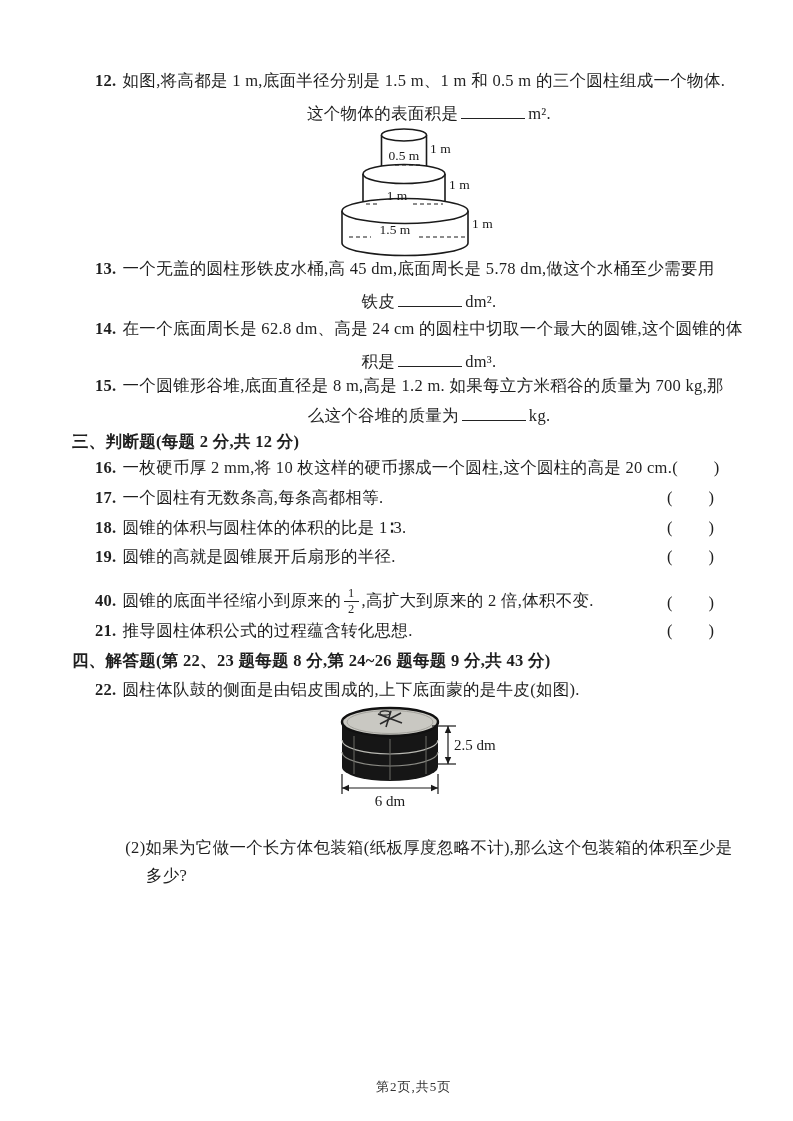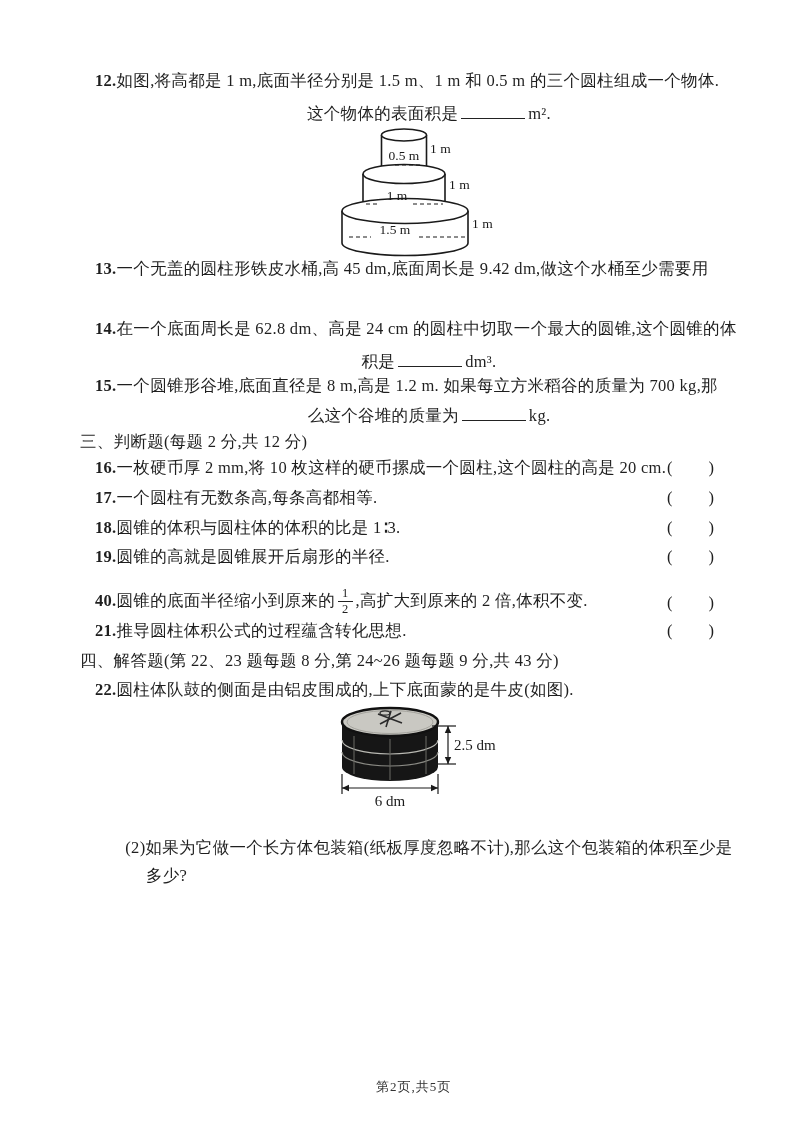--- a/index.html
+++ b/index.html
@@ -9,24 +9,24 @@
     color:#1f1f1f;
   }
   .page{position:relative;width:793px;height:1121px;overflow:hidden;background:#ffffff;}
   .row{
     position:absolute;left:95px;width:643px;
     font-size:16.5px;line-height:26px;letter-spacing:0.3px;
     white-space:nowrap;
   }
   .indent{left:120px;width:618px;text-align:center;}
   .sec{
-    position:absolute;left:80px;width:666px;
-    font-size:16.5px;line-height:26px;font-weight:normal;letter-spacing:0.3px;white-space:nowrap;
-  }
-  .qnum{font-weight:bold;}
+    position:absolute;left:72px;width:666px;
+    font-size:16.5px;line-height:26px;font-weight:bold;letter-spacing:0.3px;white-space:nowrap;
+  }
+  .qnum{font-weight:bold;margin-right:6px;}
   .jrow{
     display:flex;justify-content:space-between;align-items:flex-end;width:620px;
   }
   .paren{letter-spacing:1px;white-space:pre;}
   .blank{
     display:inline-block;width:64px;height:1.0em;
     border-bottom:1.6px solid #222;margin:0 3px;vertical-align:baseline;
   }
   .frac{
     display:inline-block;vertical-align:-0.55em;text-align:center;
@@ -89,21 +89,24 @@
 
     <text x="71" y="33" font-size="13.5" text-anchor="middle">0.5 m</text>
     <text x="97" y="26" font-size="13.5">1 m</text>
     <text x="64" y="73" font-size="13.5" text-anchor="middle">1 m</text>
     <text x="116" y="62" font-size="13.5">1 m</text>
     <text x="62" y="107" font-size="13.5" text-anchor="middle">1.5 m</text>
     <text x="139" y="101" font-size="13.5">1 m</text>
   </svg>
 
   <div class="row" style="top:256px">
-    <span class="qnum">13.</span><span>一个无盖的圆柱形铁皮水桶,高 45 dm,底面周长是 9.42 dm,做这个水桶至少需要用</span>
+    <span class="qnum">13.</span><span>一个无盖的圆柱形铁皮水桶,高 45 dm,底面周长是 5.78 dm,做这个水桶至少需要用</span>
+  </div>
+  <div class="row indent" style="top:289px">
+    <span>铁皮</span><span class="blank"></span><span>dm².</span>
   </div>
 
   <div class="row" style="top:316px">
     <span class="qnum">14.</span><span>在一个底面周长是 62.8 dm、高是 24 cm 的圆柱中切取一个最大的圆锥,这个圆锥的体</span>
   </div>
   <div class="row indent" style="top:349px">
     <span>积是</span><span class="blank"></span><span>dm³.</span>
   </div>
 
   <div class="row" style="top:373px">

